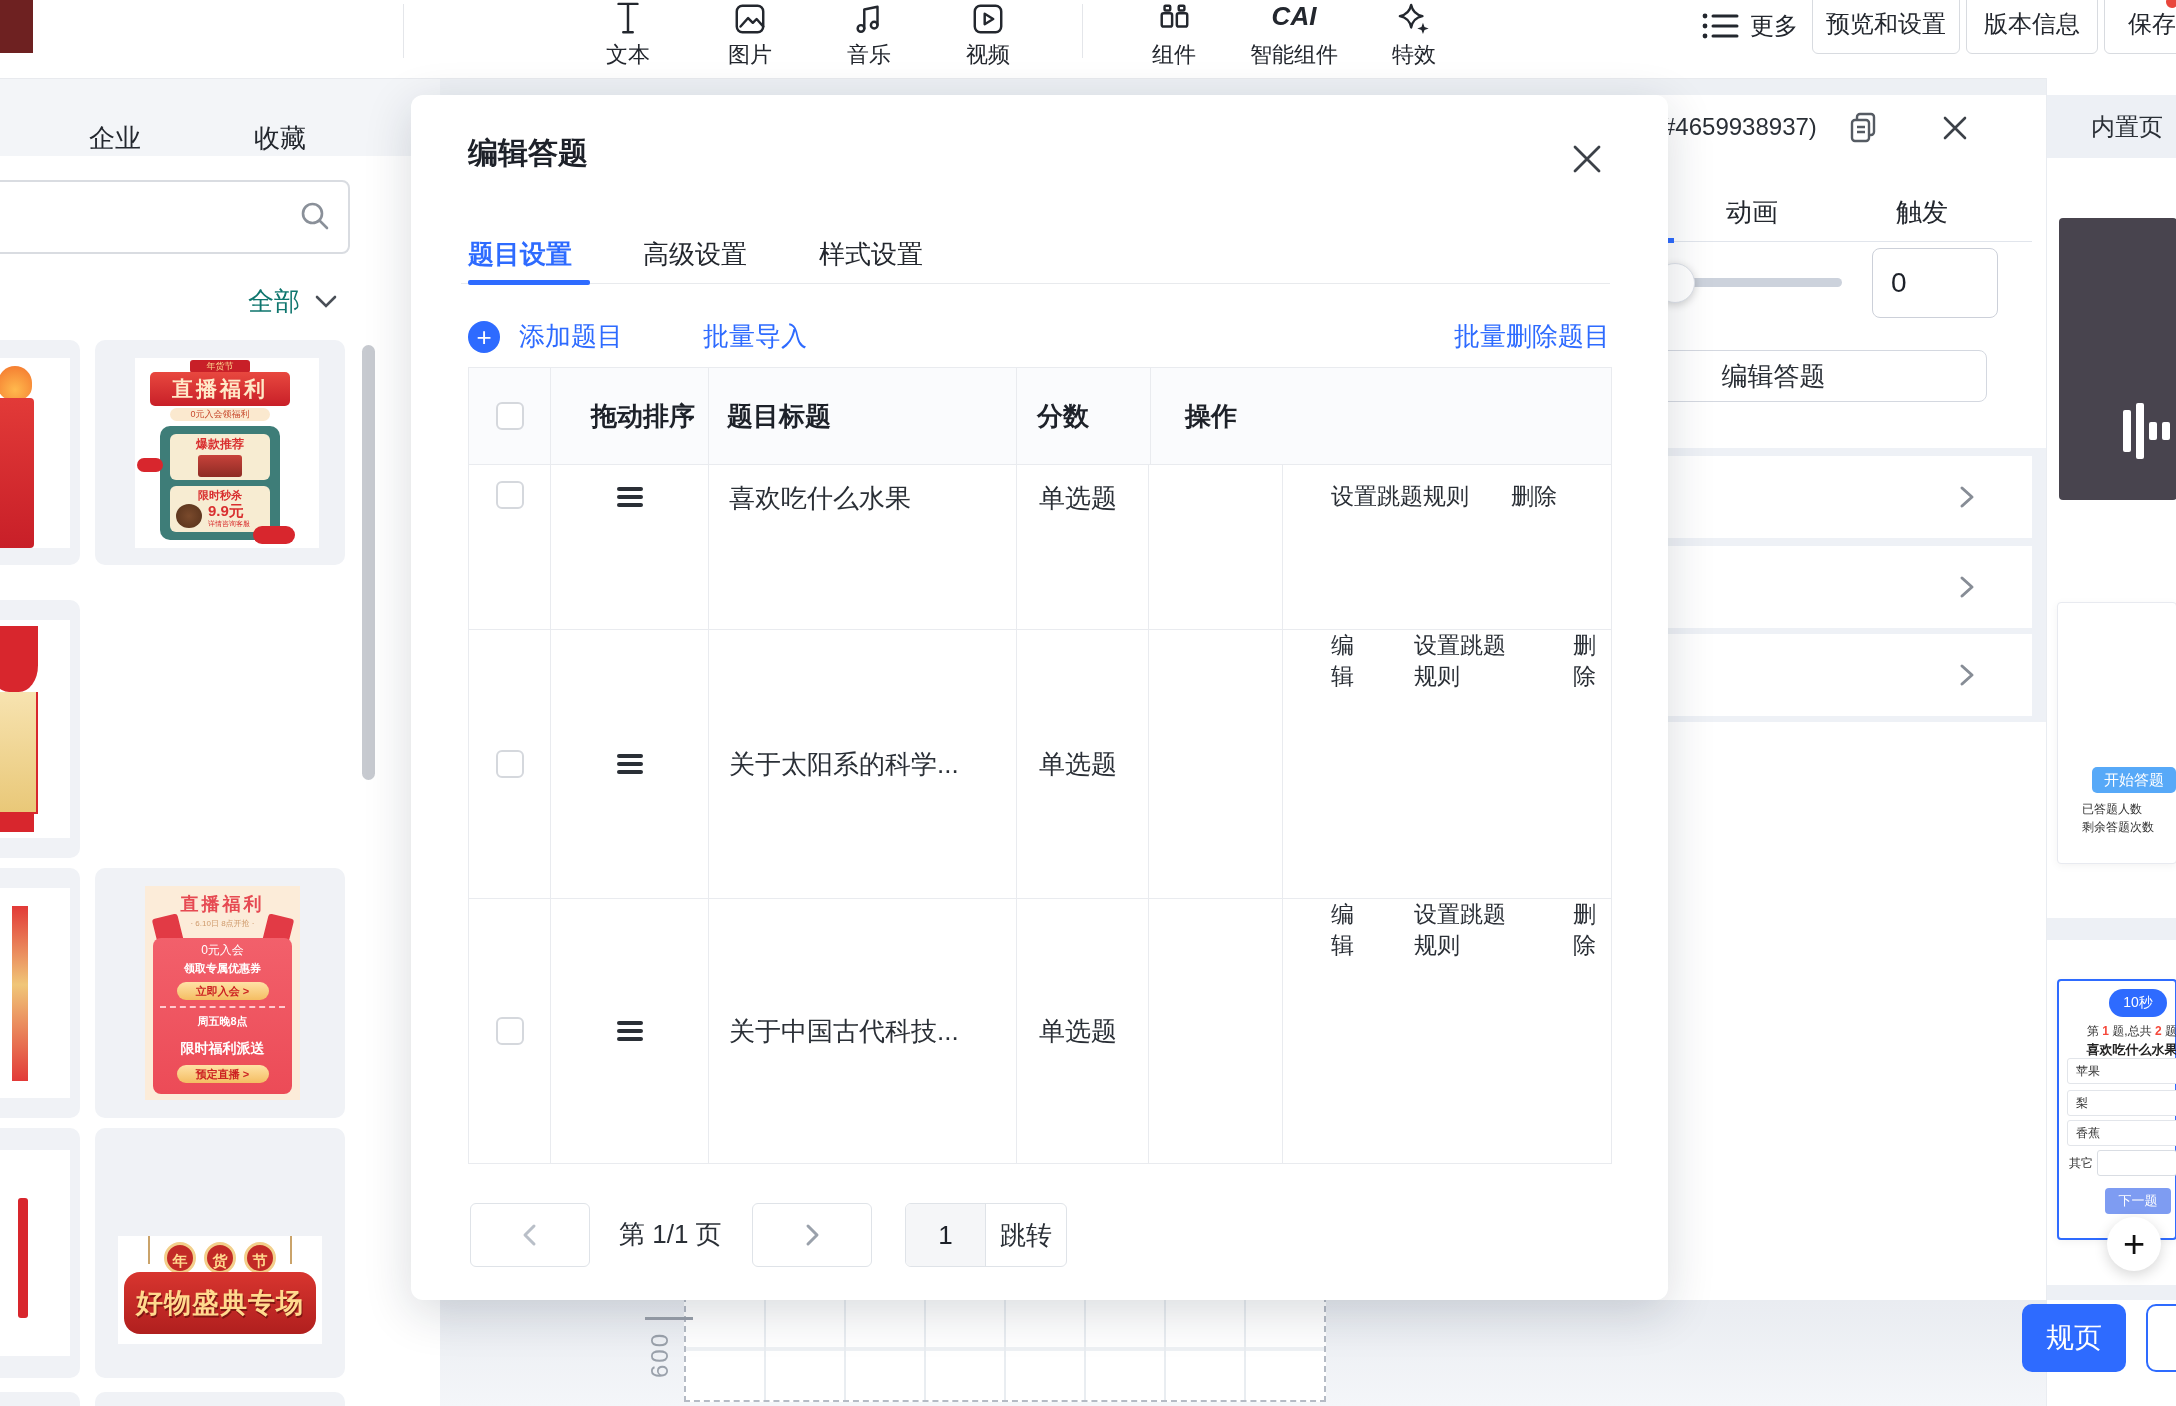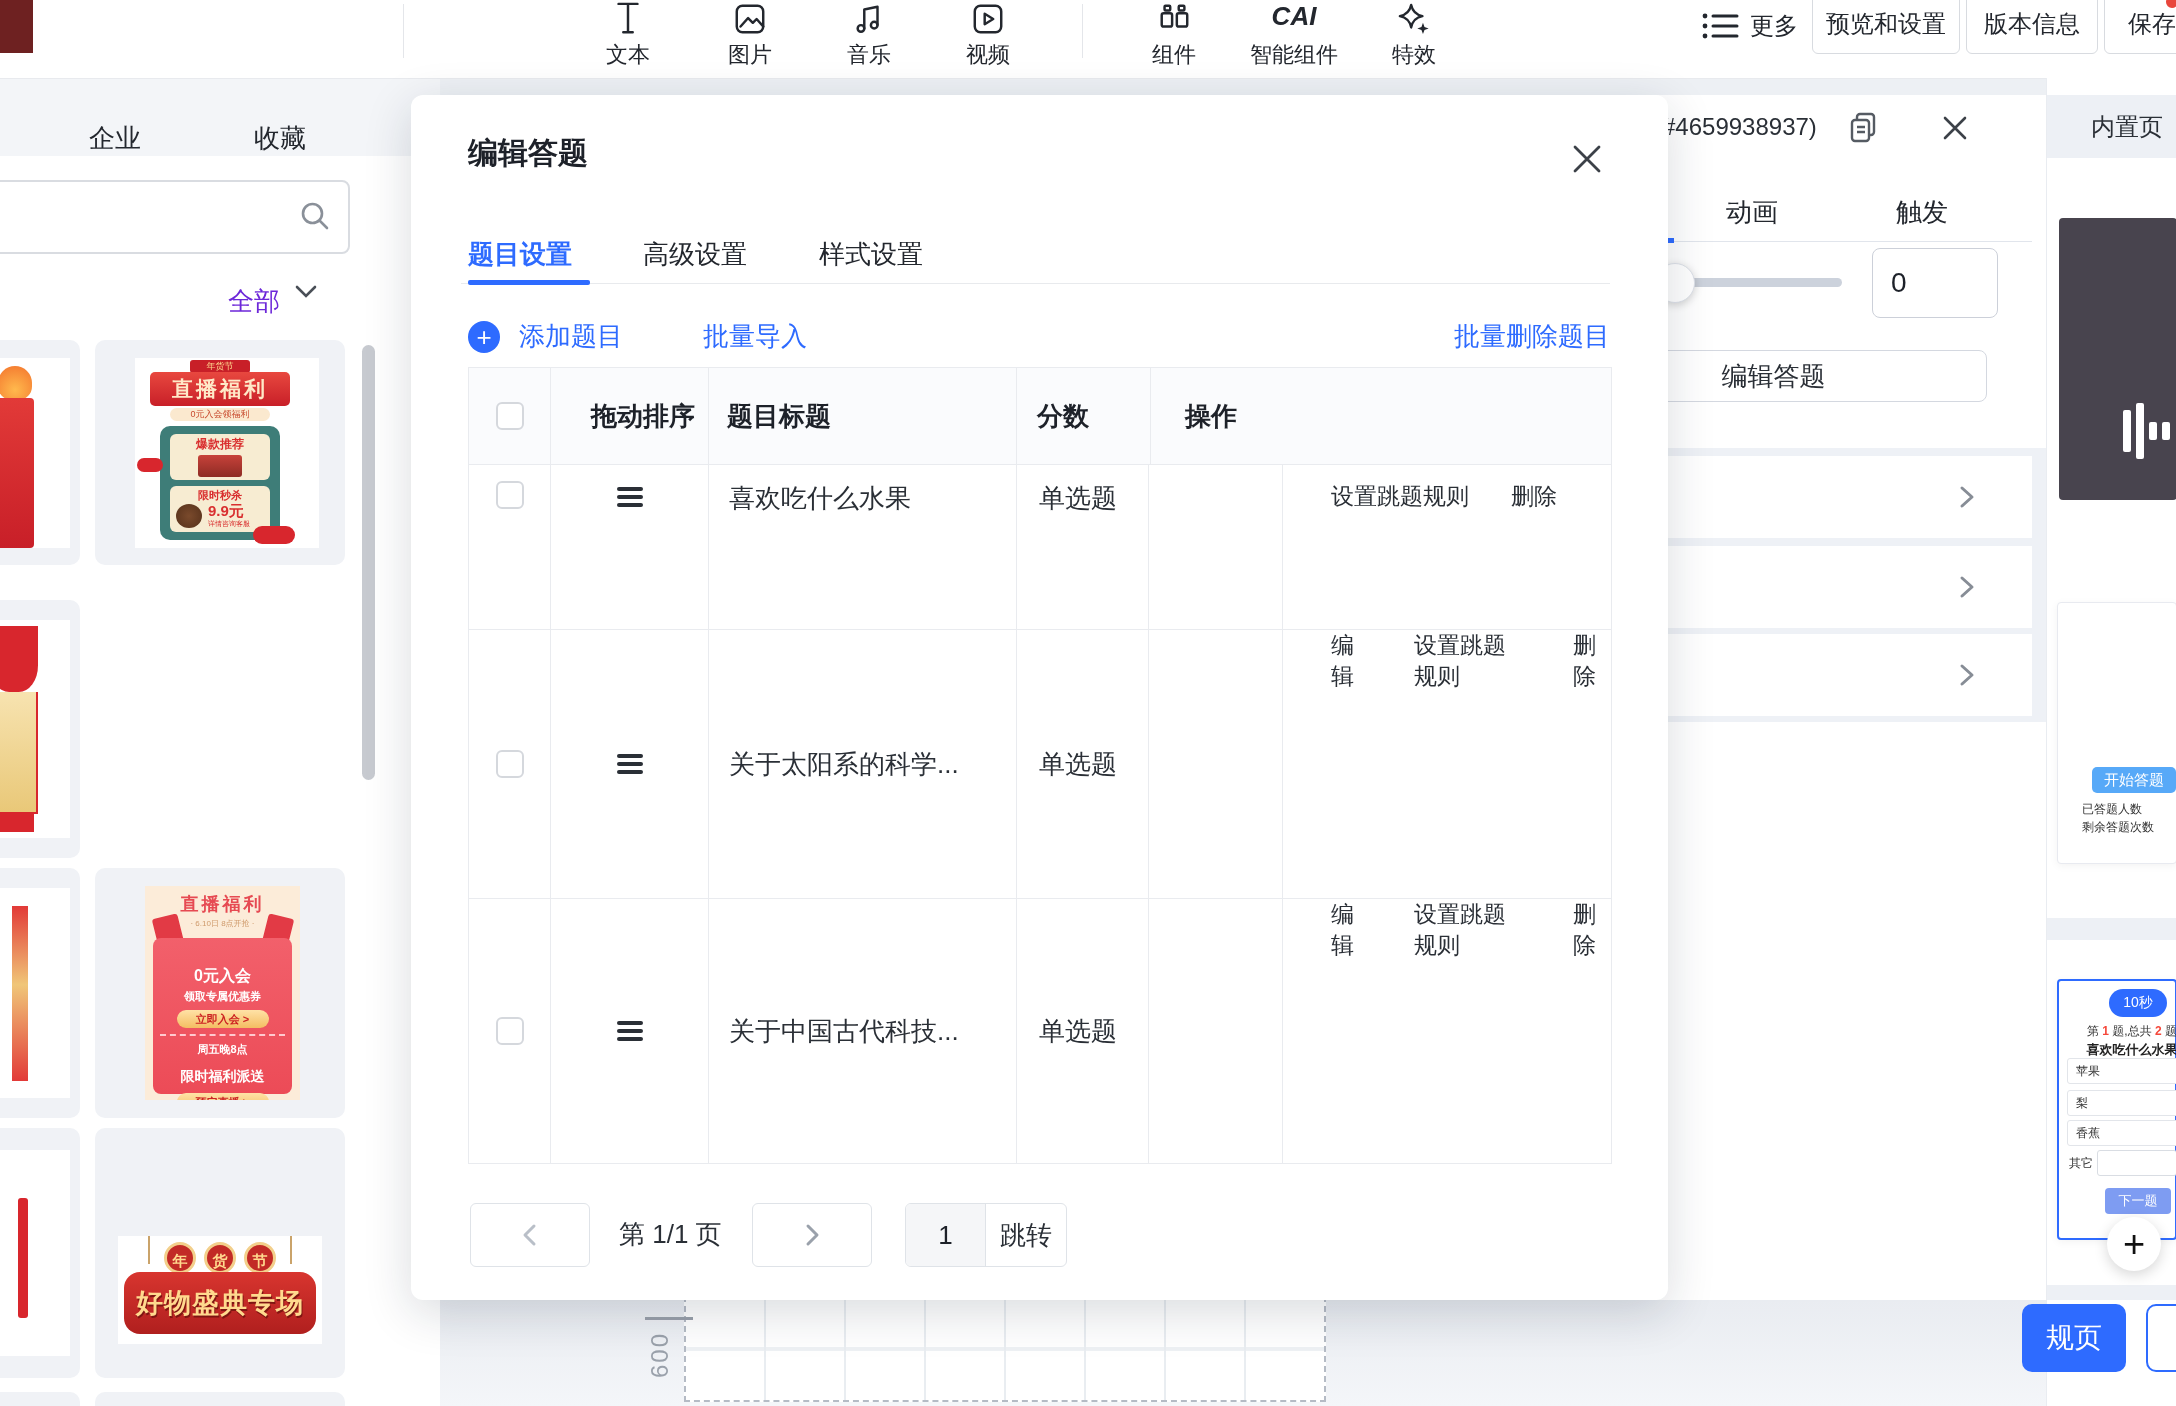--- a/index.html
+++ b/index.html
@@ -26,21 +26,21 @@
      background-image:repeating-linear-gradient(90deg,transparent 0 78px,#e9edf1 78px 80px),
                       linear-gradient(transparent 48%,#eef1f4 48% 52%,transparent 52%)}
   .rulerlabel{left:626px;top:1340px;width:70px;height:30px;transform:rotate(-90deg);
      font-size:24px;color:#9aa1ab;letter-spacing:2px;text-align:center}
 
   
   .sidebar{left:0;top:78px;width:440px;height:1328px;background:#fff;z-index:2}
   .sidetabs{left:0;top:0;width:440px;height:78px;background:#f3f5f8}
   .sidetab{top:0;height:78px;display:flex;align-items:flex-end;justify-content:center;font-size:26px;color:#23272e}
   .searchbox{left:-14px;top:102px;width:360px;height:70px;border:2px solid #d9dce1;border-radius:8px;background:#fff}
-  .filterrow{top:206px;left:228px;display:flex;gap:14px;font-size:26px;color:#6d28d9}
+  .filterrow{top:206px;left:248px;display:flex;align-items:center;gap:14px;font-size:26px;color:#0f766e}
   .card{background:#f0f2f6;border-radius:10px;overflow:hidden}
   .scrollbar{left:362px;top:267px;width:13px;height:435px;border-radius:7px;background:#c7cad0}
 
   .thumbw{background:#fff;overflow:hidden}
   .redtxt{color:#d92f2f}
   .goldpill{background:linear-gradient(#ffe2a6,#f4bd62);color:#c22;border-radius:10px;
      font-weight:bold;display:flex;align-items:center;justify-content:center}
 
   
   .modal{left:411px;top:95px;width:1257px;height:1205px;background:#fff;border-radius:12px;
@@ -312,21 +312,21 @@
     </div>
 
 
     <div class="ab card" style="left:95px;top:790px;width:250px;height:250px">
       <div class="ab thumbw" style="left:50px;top:18px;width:155px;height:214px;background:#fcecd9">
         <div style="text-align:center;color:#e64a52;font-weight:bold;font-size:18px;letter-spacing:3px;margin-top:6px">直播福利</div>
         <div style="text-align:center;color:#cf9a6b;font-size:8px;margin-top:2px">· 6.10日 8点开抢 ·</div>
         <div class="ab" style="left:10px;top:30px;width:26px;height:30px;background:#e23a45;border-radius:3px;transform:rotate(-14deg)"></div>
         <div class="ab" style="left:120px;top:30px;width:26px;height:30px;background:#e23a45;border-radius:3px;transform:rotate(14deg)"></div>
         <div class="ab" style="left:8px;top:52px;width:139px;height:156px;background:linear-gradient(#f2606b,#ec4b57);border-radius:8px;color:#fff;text-align:center">
-          <div style="font-size:16px;font-weight:bold;margin-top:28px">0元入会</div>
+          <div style="font-size:12px;font-weight:normal;margin-top:4px">0元入会</div>
           <div style="font-size:11px;font-weight:bold;margin-top:2px">领取专属优惠券</div>
           <div class="goldpill" style="width:92px;height:18px;font-size:11px;margin:6px auto 0">立即入会 &gt;</div>
           <div style="width:125px;margin:6px auto 0;border-top:2px dashed #ffc9ce"></div>
           <div style="font-size:11px;font-weight:bold;margin-top:6px">周五晚8点</div>
           <div style="font-size:14px;font-weight:bold;margin-top:11px">限时福利派送</div>
           <div class="goldpill" style="width:92px;height:18px;font-size:11px;margin:7px auto 0">预定直播 &gt;</div>
         </div>
       </div>
     </div>
 

